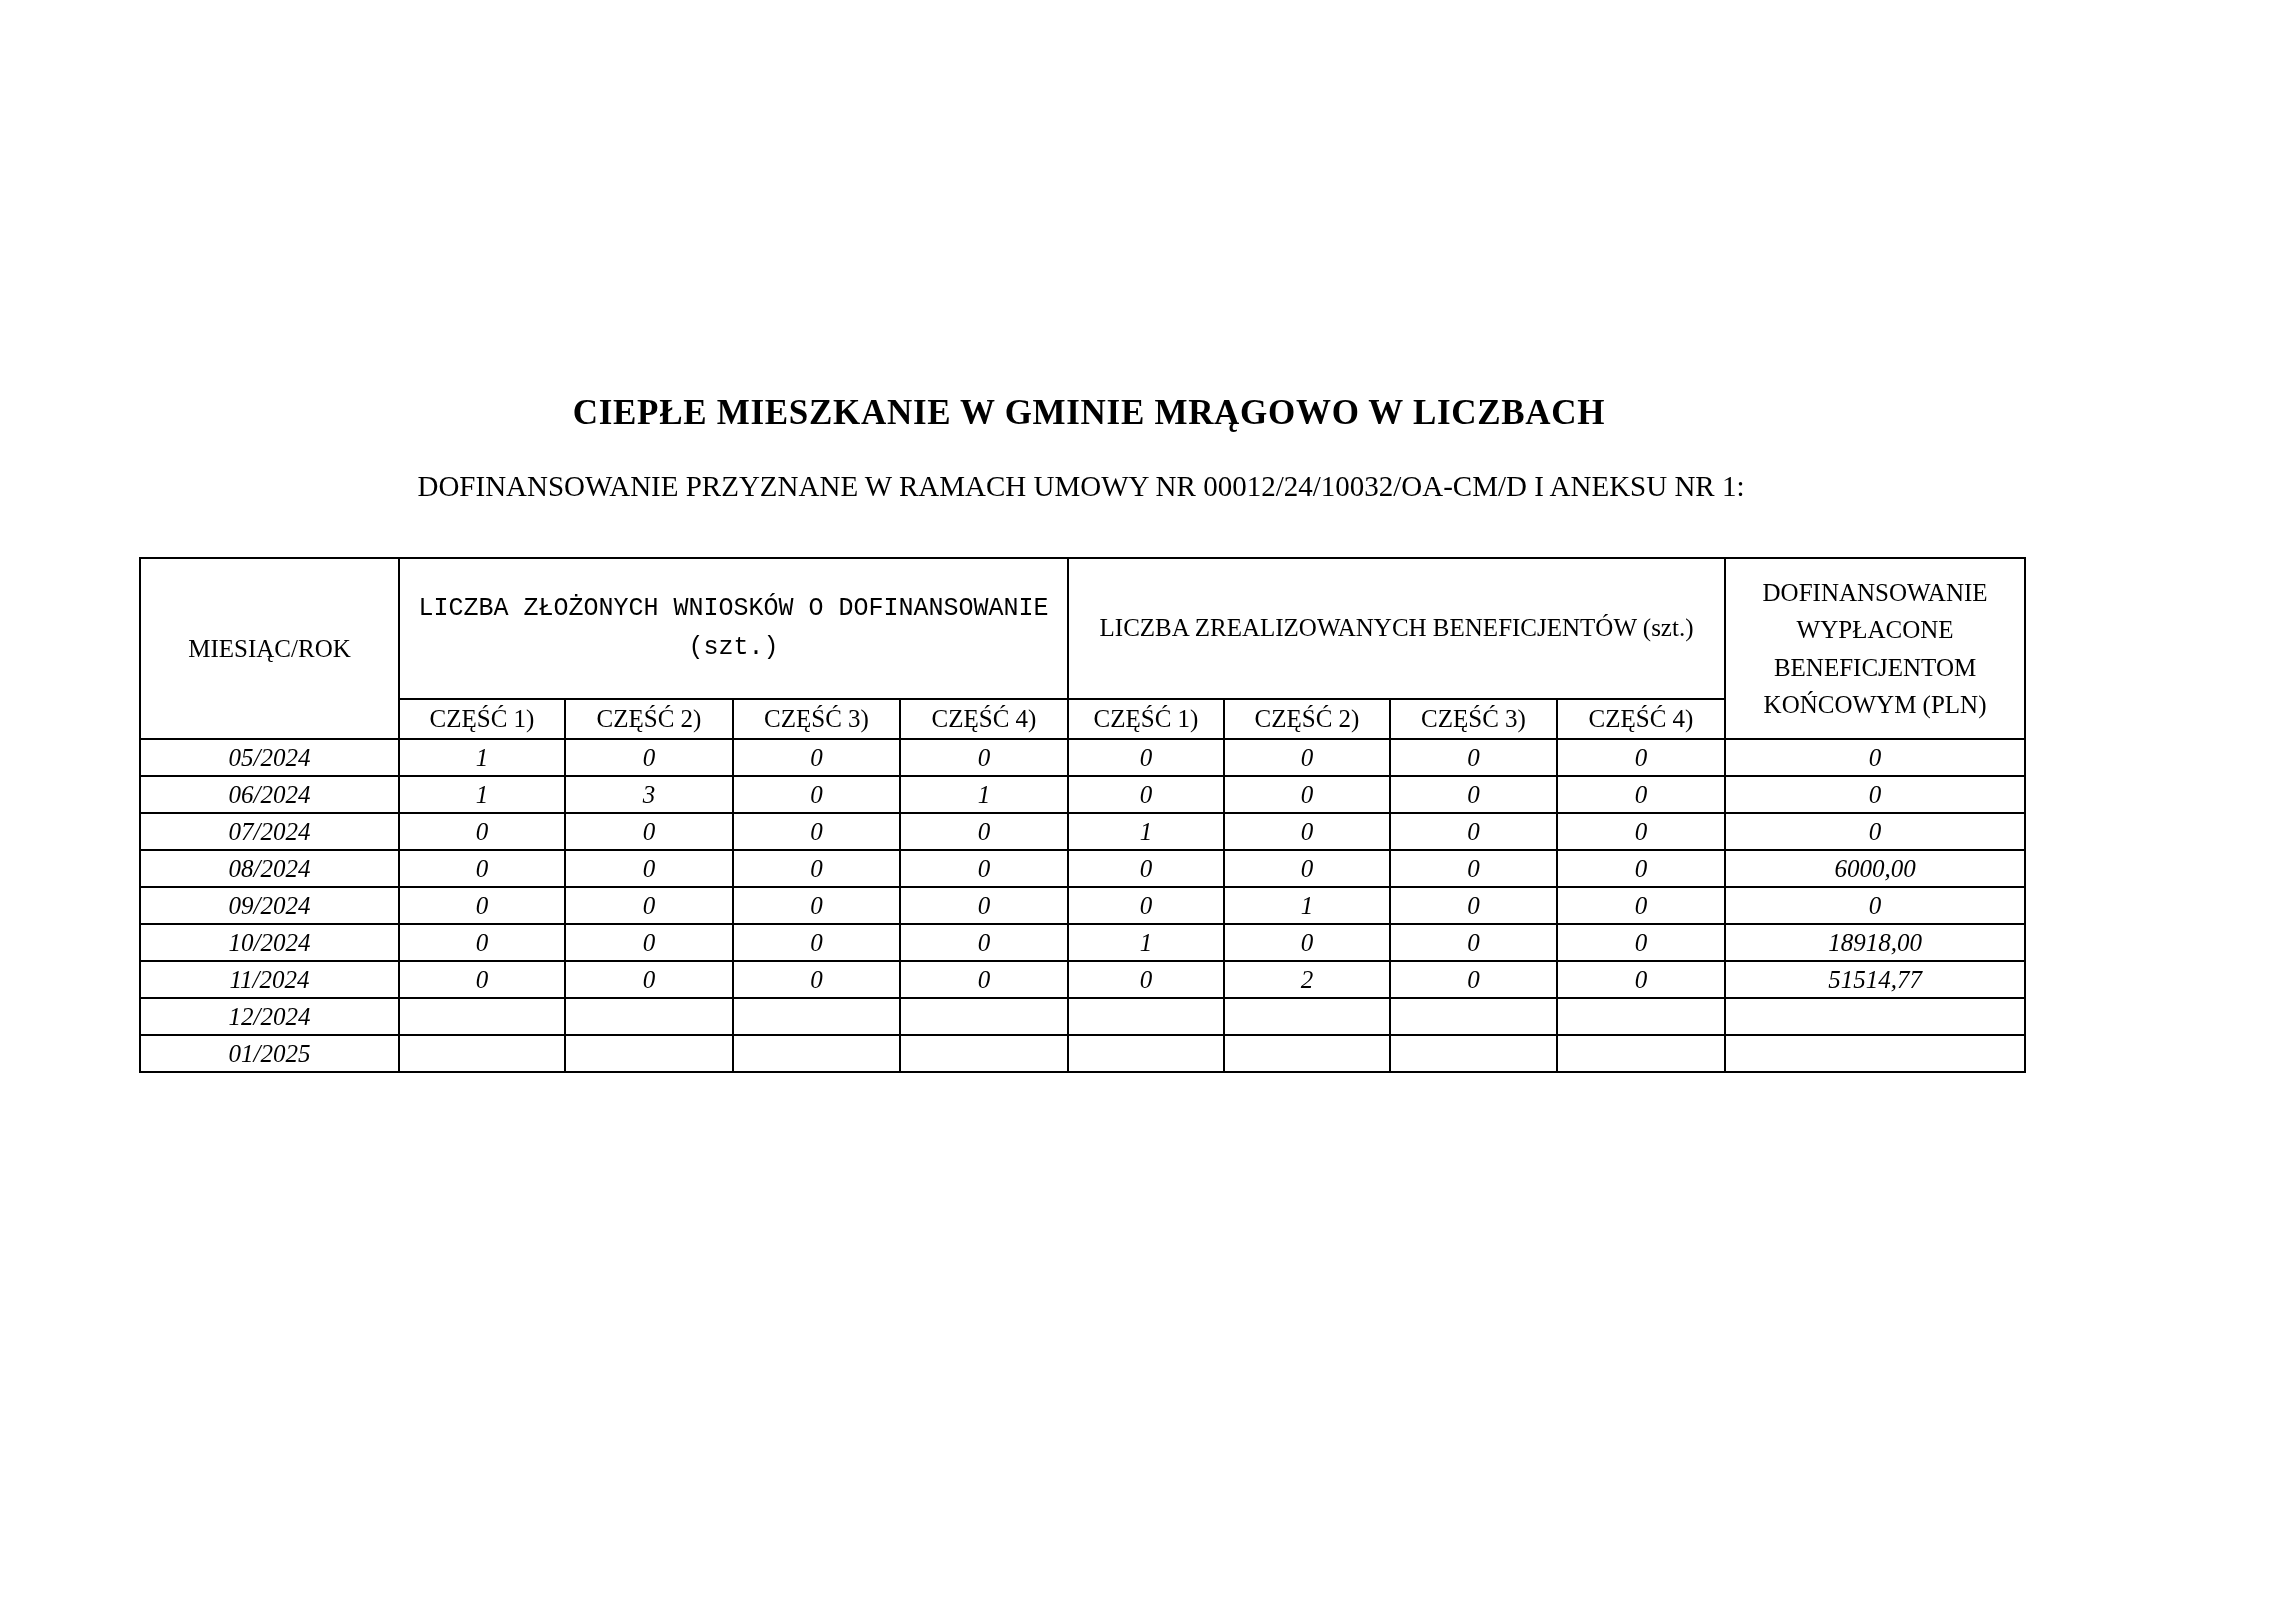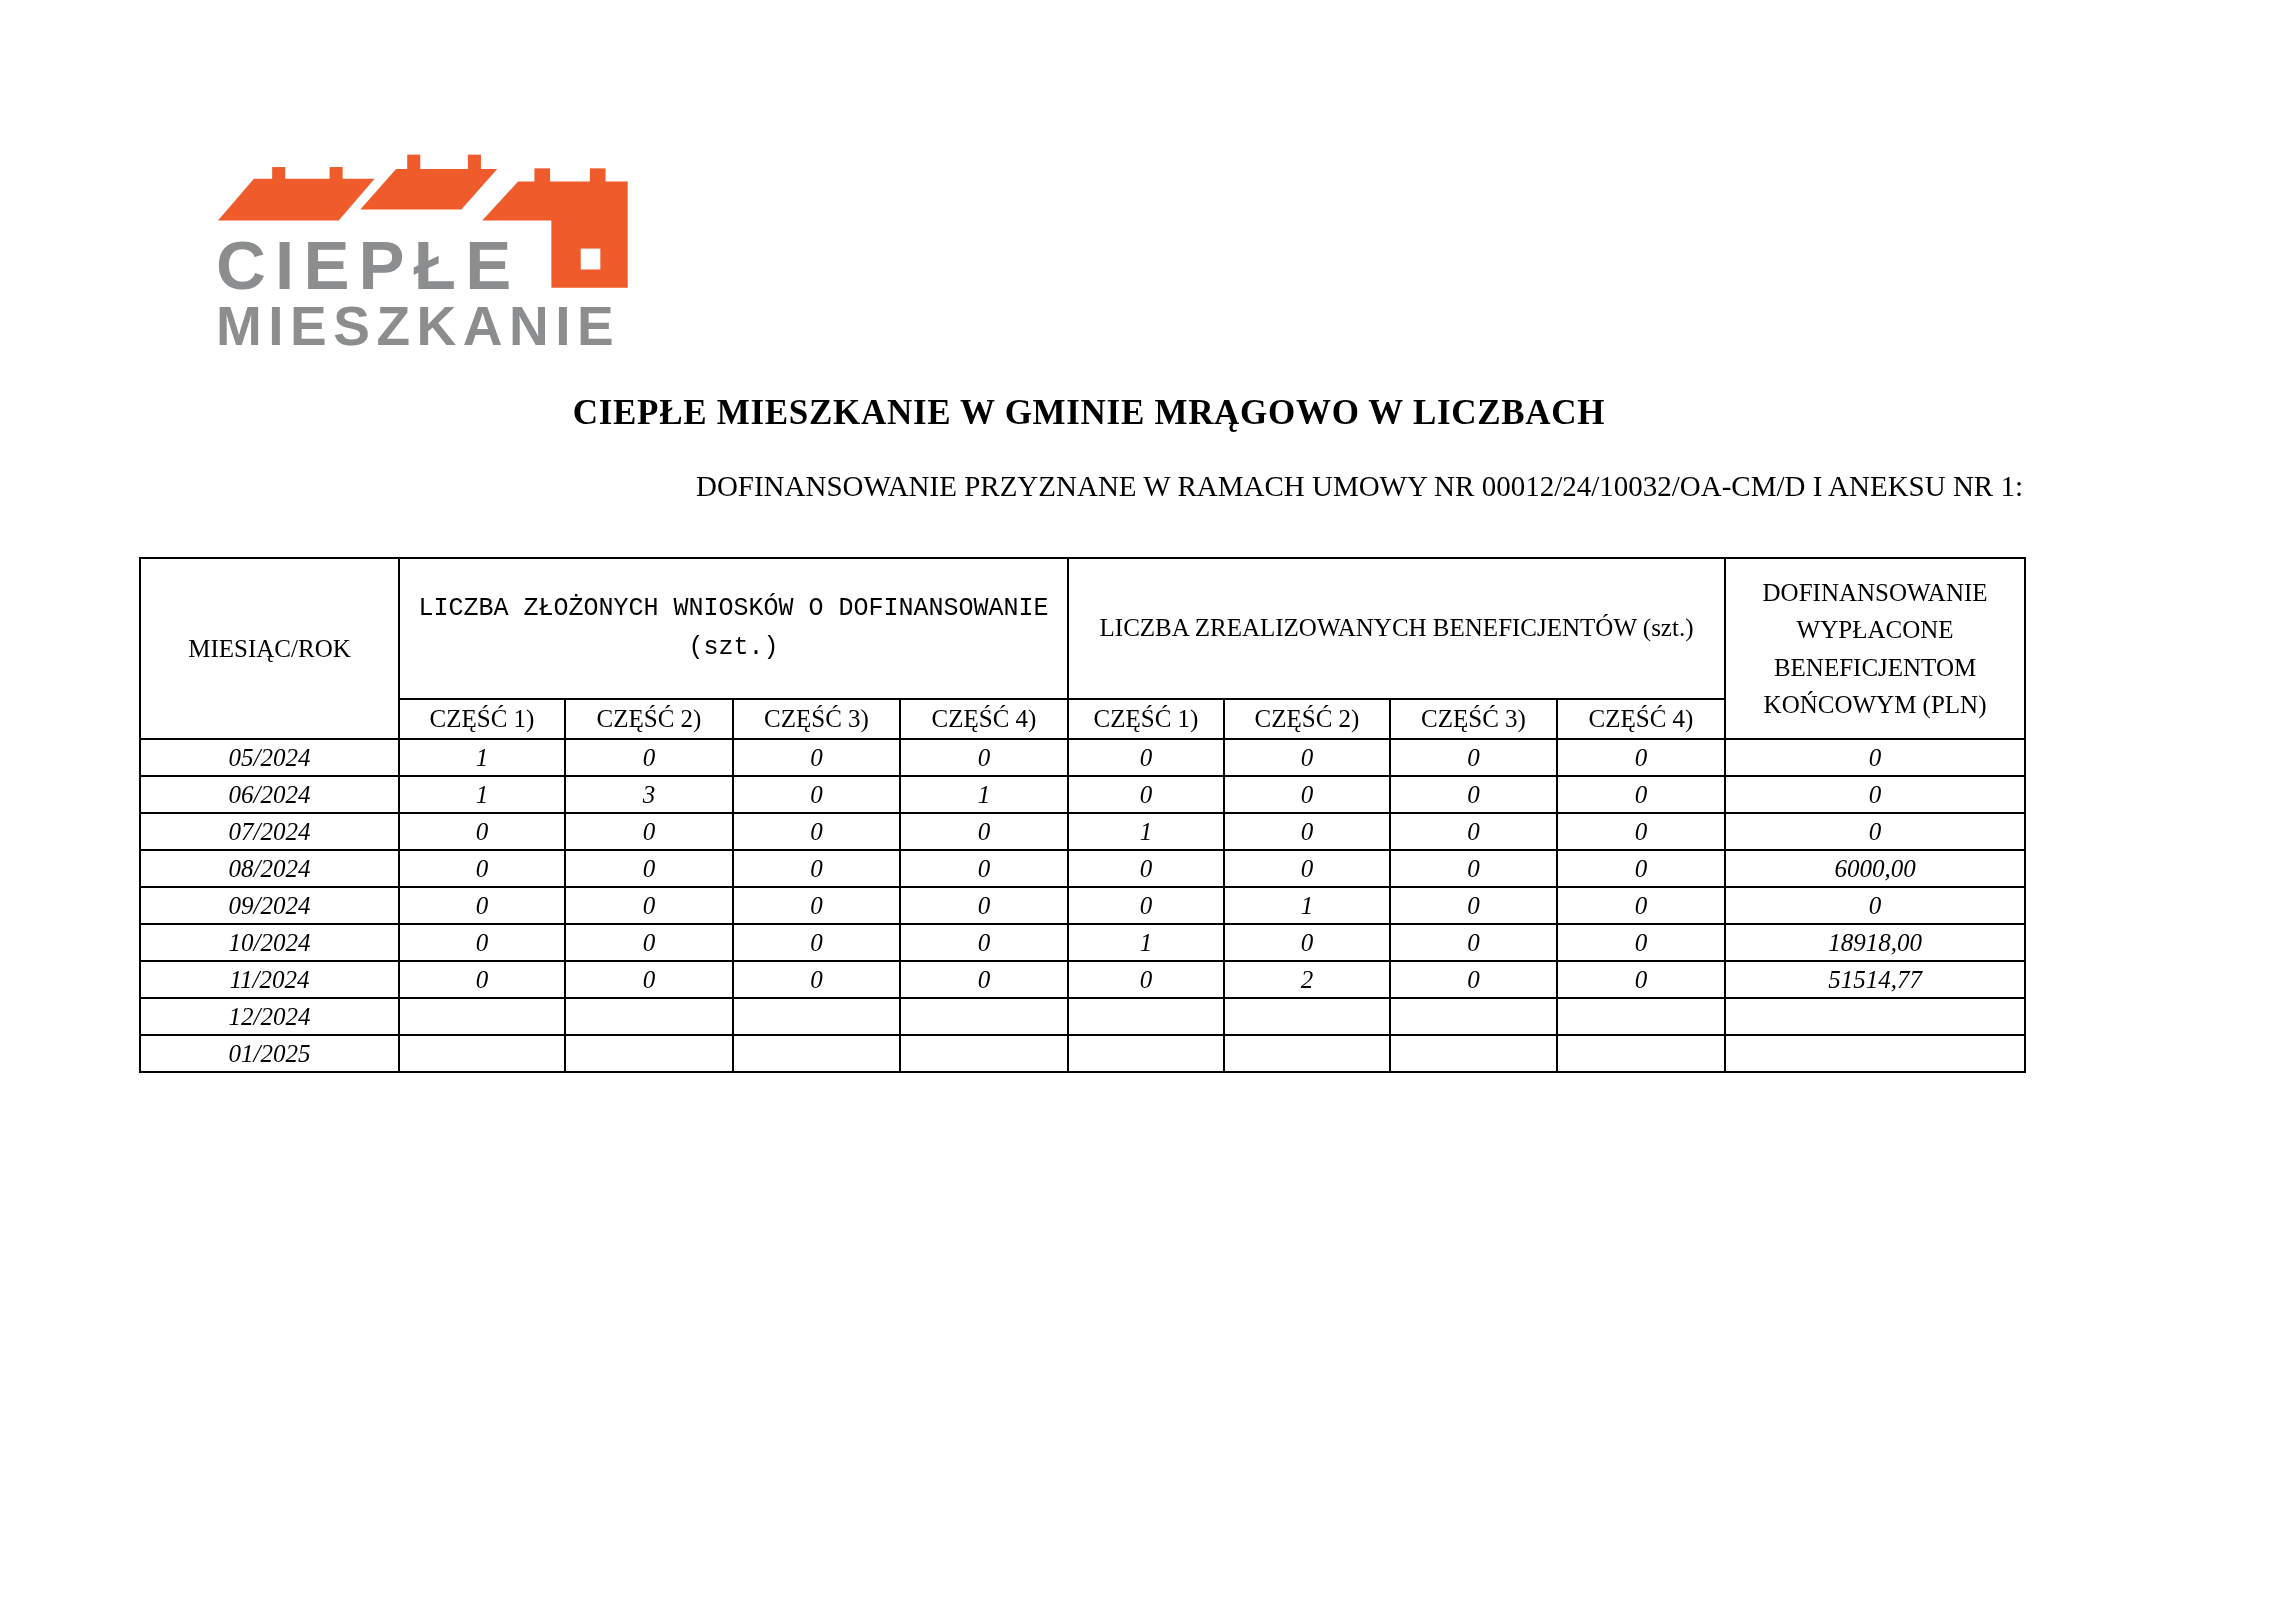--- a/index.html
+++ b/index.html
@@ -26,21 +26,21 @@
 
   
   .content { position:absolute; left:139px; top:0; width:1884px; height:1623px; }
   .title {
     position:absolute; left:0; top:385px; width:100%; margin:8px;
     text-align:center; font-size:35px; font-weight:bold; letter-spacing:0.7px;
     white-space:nowrap;
   }
   .subtitle {
     position:absolute; left:0; top:466px; width:100%;
-    text-align:right; font-size:29px; line-height:41px;
+    text-align:center; font-size:29px; line-height:41px;
   }
 
   
   table.data {
     position:absolute; left:0; top:557px; width:1884px;
     border-collapse:collapse; table-layout:fixed; background:#fff;
     border:2.6px solid #000;
   }
   .data th, .data td {
     border:2px solid #000; border-top-width:2.6px; border-bottom-width:2.6px;
@@ -53,39 +53,20 @@
   .data tbody tr { height:37px;font-style:italic; }
   .th-group1 { padding:0 62px; line-height:1.55;font-family:Liberation Mono, monospace; }
   .th-group2 { padding:0 6.5px; line-height:1.55; }
   .th-payout { padding:0 18.3px; line-height:1.5; }
 </style>
 </head>
 <body>
 
 <div class="page">
 
-  <div class="logo">
-    <svg class="logo-roofs" width="432" height="137" viewBox="0 0 660 210" xmlns="http://www.w3.org/2000/svg">
-
-      <rect x="85" y="20" width="20" height="25" fill="#EF5B2B"></rect>
-      <rect x="173" y="20" width="20" height="25" fill="#EF5B2B"></rect>
-      <polygon points="2,102 57,38 242,38 187,102" fill="#EF5B2B"></polygon>
-
-      <rect x="292" y="1" width="20" height="28" fill="#EF5B2B"></rect>
-      <rect x="385" y="1" width="20" height="28" fill="#EF5B2B"></rect>
-      <polygon points="220,85 275,23 430,23 375,85" fill="#EF5B2B"></polygon>
-
-      <rect x="487" y="22" width="24" height="25" fill="#EF5B2B"></rect>
-      <rect x="572" y="22" width="24" height="25" fill="#EF5B2B"></rect>
-      <polygon points="407,102 462,42 630,42 630,205 513,205 513,102" fill="#EF5B2B"></polygon>
-      <rect x="558" y="145" width="30" height="32" fill="#FFFFFF"></rect>
-    </svg>
-    <div class="logo-line1">CIEPŁE</div>
-    <div class="logo-line2">MIESZKANIE</div>
-  </div>
 
   <div class="content">
 
     <h1 class="title">CIEPŁE MIESZKANIE W GMINIE MRĄGOWO W LICZBACH</h1>
 
     <div class="subtitle">
       <div>DOFINANSOWANIE PRZYZNANE W RAMACH UMOWY NR 00012/24/10032/OA-CM/D I ANEKSU NR 1:</div>
     </div>
 
     <table class="data">

